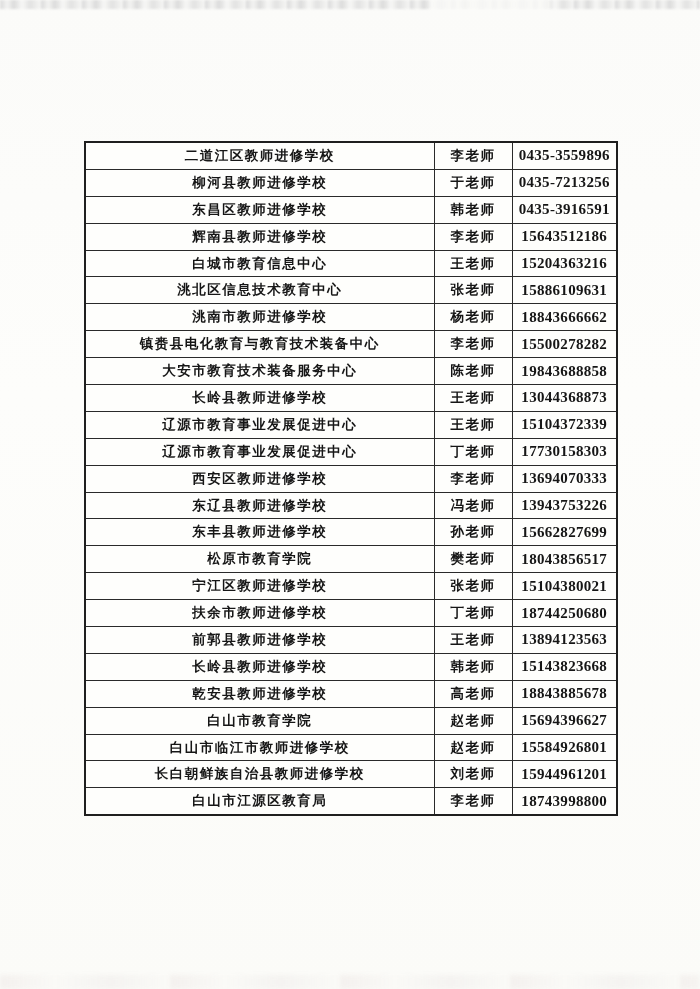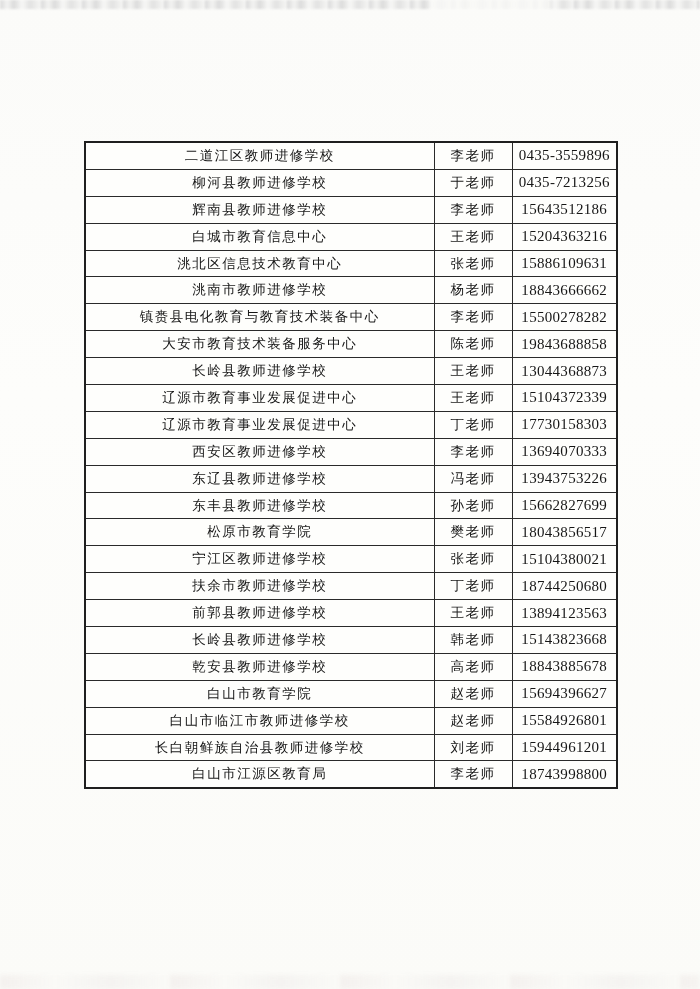--- a/index.html
+++ b/index.html
@@ -74,27 +74,27 @@
     height: 25.9px;
     padding: 0 2px;
     text-align: center;
     vertical-align: middle;
     white-space: nowrap;
     overflow: hidden;
     color: #161616;
   }
   td.school, td.teacher {
     font-size: 13.5px;
-    font-weight: 400;
+    font-weight: 700;
     letter-spacing: 1.5px;
   }
   td.phone {
     font-family: "Liberation Serif", "DejaVu Serif", serif;
     font-size: 15px;
-    font-weight: 400;
+    font-weight: 700;
     letter-spacing: 0.3px;
   }
 </style>
 </head>
 <body>
 
 <div class="sheet">
   <div class="smudge-top"></div>
 
   <table class="contact-table">
@@ -109,20 +109,25 @@
     <td class="teacher">李老师</td>
     <td class="phone">0435-3559896</td>
   </tr>
 
   <tr>
     <td class="school">柳河县教师进修学校</td>
     <td class="teacher">于老师</td>
     <td class="phone">0435-7213256</td>
   </tr>
 
+  <tr>
+    <td class="school">东昌区教师进修学校</td>
+    <td class="teacher">韩老师</td>
+    <td class="phone">0435-3916591</td>
+  </tr>
 
   <tr>
     <td class="school">辉南县教师进修学校</td>
     <td class="teacher">李老师</td>
     <td class="phone">15643512186</td>
   </tr>
 
   <tr>
     <td class="school">白城市教育信息中心</td>
     <td class="teacher">王老师</td>

